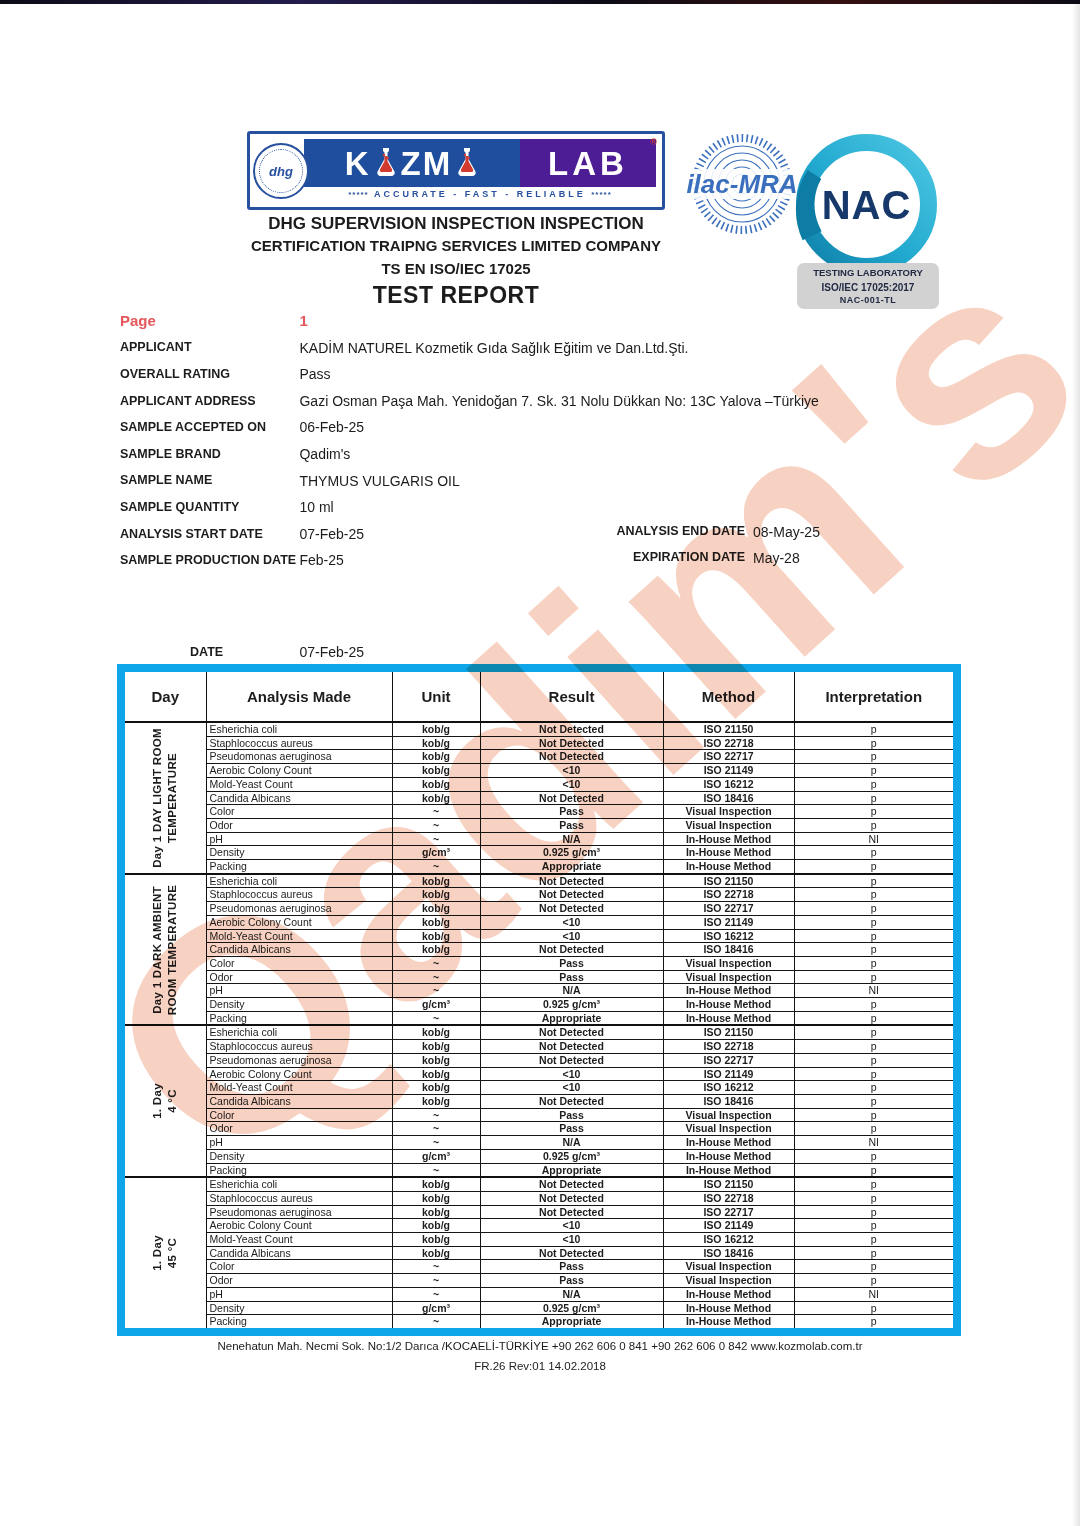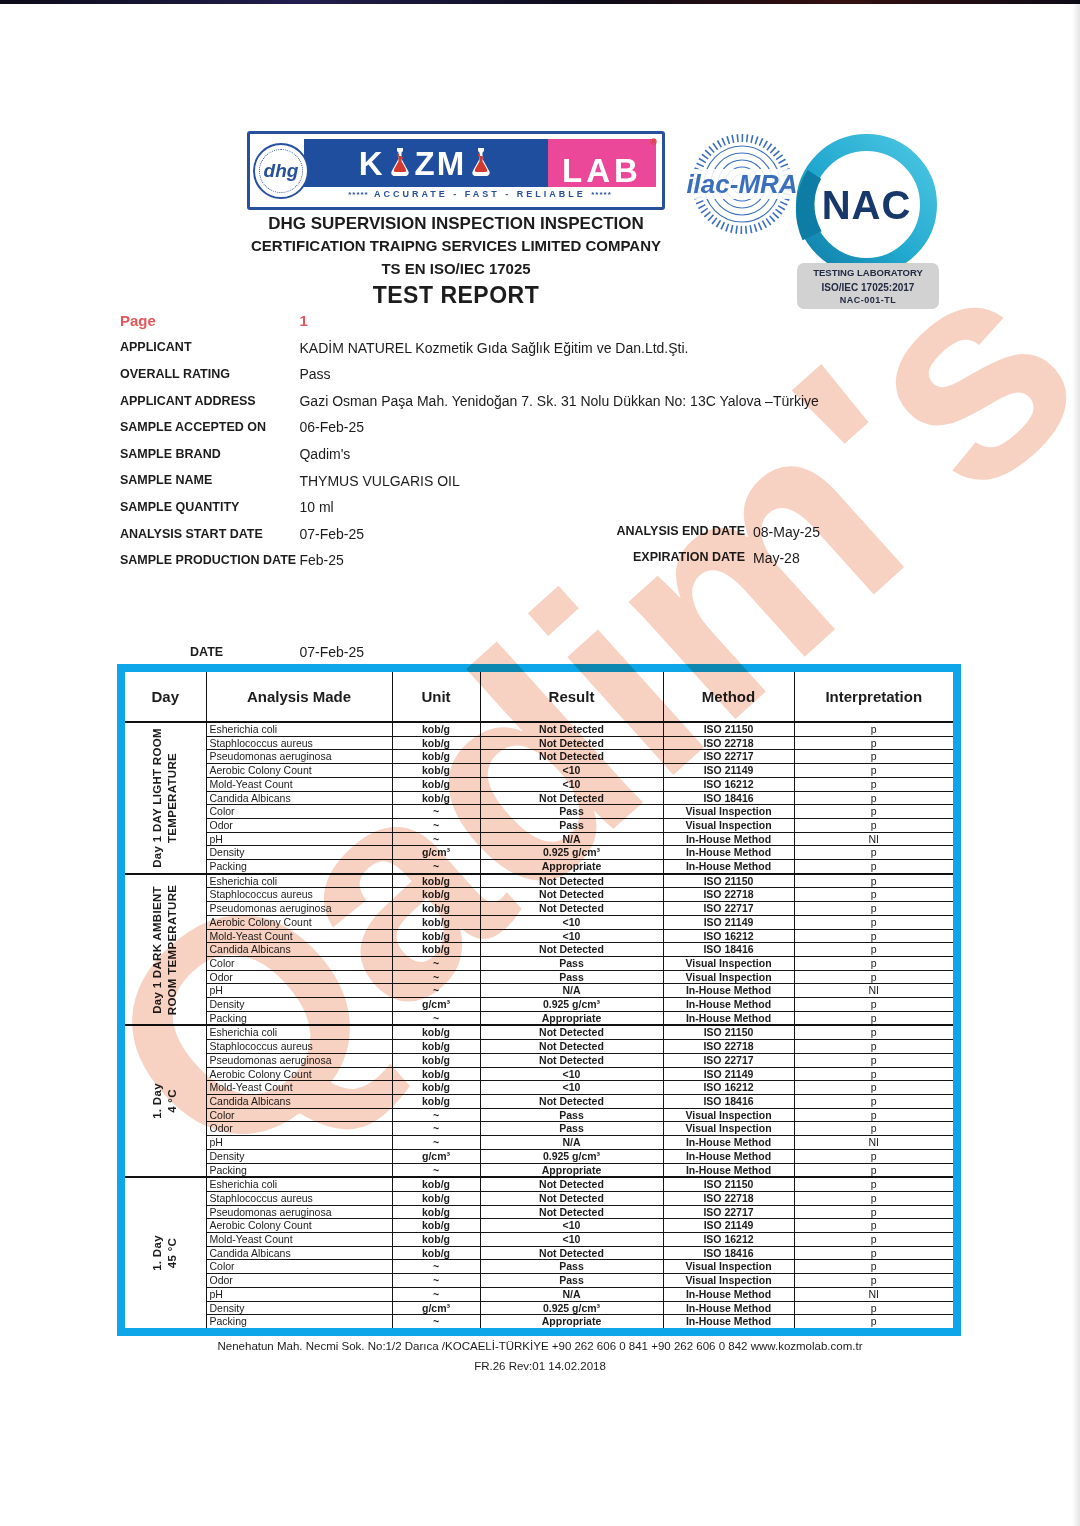--- a/index.html
+++ b/index.html
@@ -16,31 +16,31 @@
   .wm{position:absolute;left:-90px;top:560px;width:1360px;text-align:center;
     font-size:300px;font-weight:bold;line-height:1;color:rgba(233,128,83,0.36);
     transform:rotate(-42deg);mix-blend-mode:multiply;z-index:40;pointer-events:none;}
 
   
   .logo-box{position:absolute;left:247px;top:131px;width:418px;height:79px;
     border:3px solid #27509e;border-radius:3px;background:#fff;box-sizing:border-box;}
   .logo-band{position:absolute;left:54px;top:5px;right:6px;height:48px;display:flex;}
   .logo-blue{flex:1;background:#1f4e9e;display:flex;align-items:center;justify-content:center;gap:3px;}
   .logo-letter{color:#fff;font-weight:800;font-size:33px;letter-spacing:2px;line-height:1;}
-  .logo-red{width:108px;background:#ec4899;display:flex;align-items:flex-end;justify-content:center;}
+  .logo-red{width:136px;background:#4c1d95;display:flex;align-items:center;justify-content:center;}
   .logo-red .logo-letter{letter-spacing:4px;}
   .reg{position:absolute;right:-1px;top:-2px;font-size:9px;color:#d2392f;font-weight:bold;}
   .logo-tagline{position:absolute;left:54px;right:6px;top:55px;text-align:center;
     color:#27509e;font-weight:bold;font-size:9px;letter-spacing:3px;white-space:nowrap;}
   .logo-tagline .stars{letter-spacing:1px;font-size:8px;}
   .dhg-seal{position:absolute;left:3px;top:9px;width:56px;height:56px;border-radius:50%;
     border:2px solid #27509e;background:#fff;box-sizing:border-box;z-index:2;
     display:flex;align-items:center;justify-content:center;}
   .dhg-seal::before{content:"";position:absolute;inset:4px;border:1px dotted #27509e;border-radius:50%;}
-  .dhg-text{color:#27509e;font-weight:bold;font-style:italic;font-size:19px;}
+  .dhg-text{color:#27509e;font-weight:bold;font-style:italic;font-size:13px;}
 
   
   .hdr{position:absolute;left:131px;width:650px;text-align:center;}
   .hdr-line1{top:214px;font-weight:bold;font-size:17px;}
   .hdr-line2{top:237px;font-weight:bold;font-size:15px;}
   .hdr-line3{top:260px;font-weight:bold;font-size:15px;}
   .hdr-title{top:282px;font-weight:bold;font-size:23px;letter-spacing:0.5px;}
 
   
   .ilac{position:absolute;left:686px;top:133px;}

